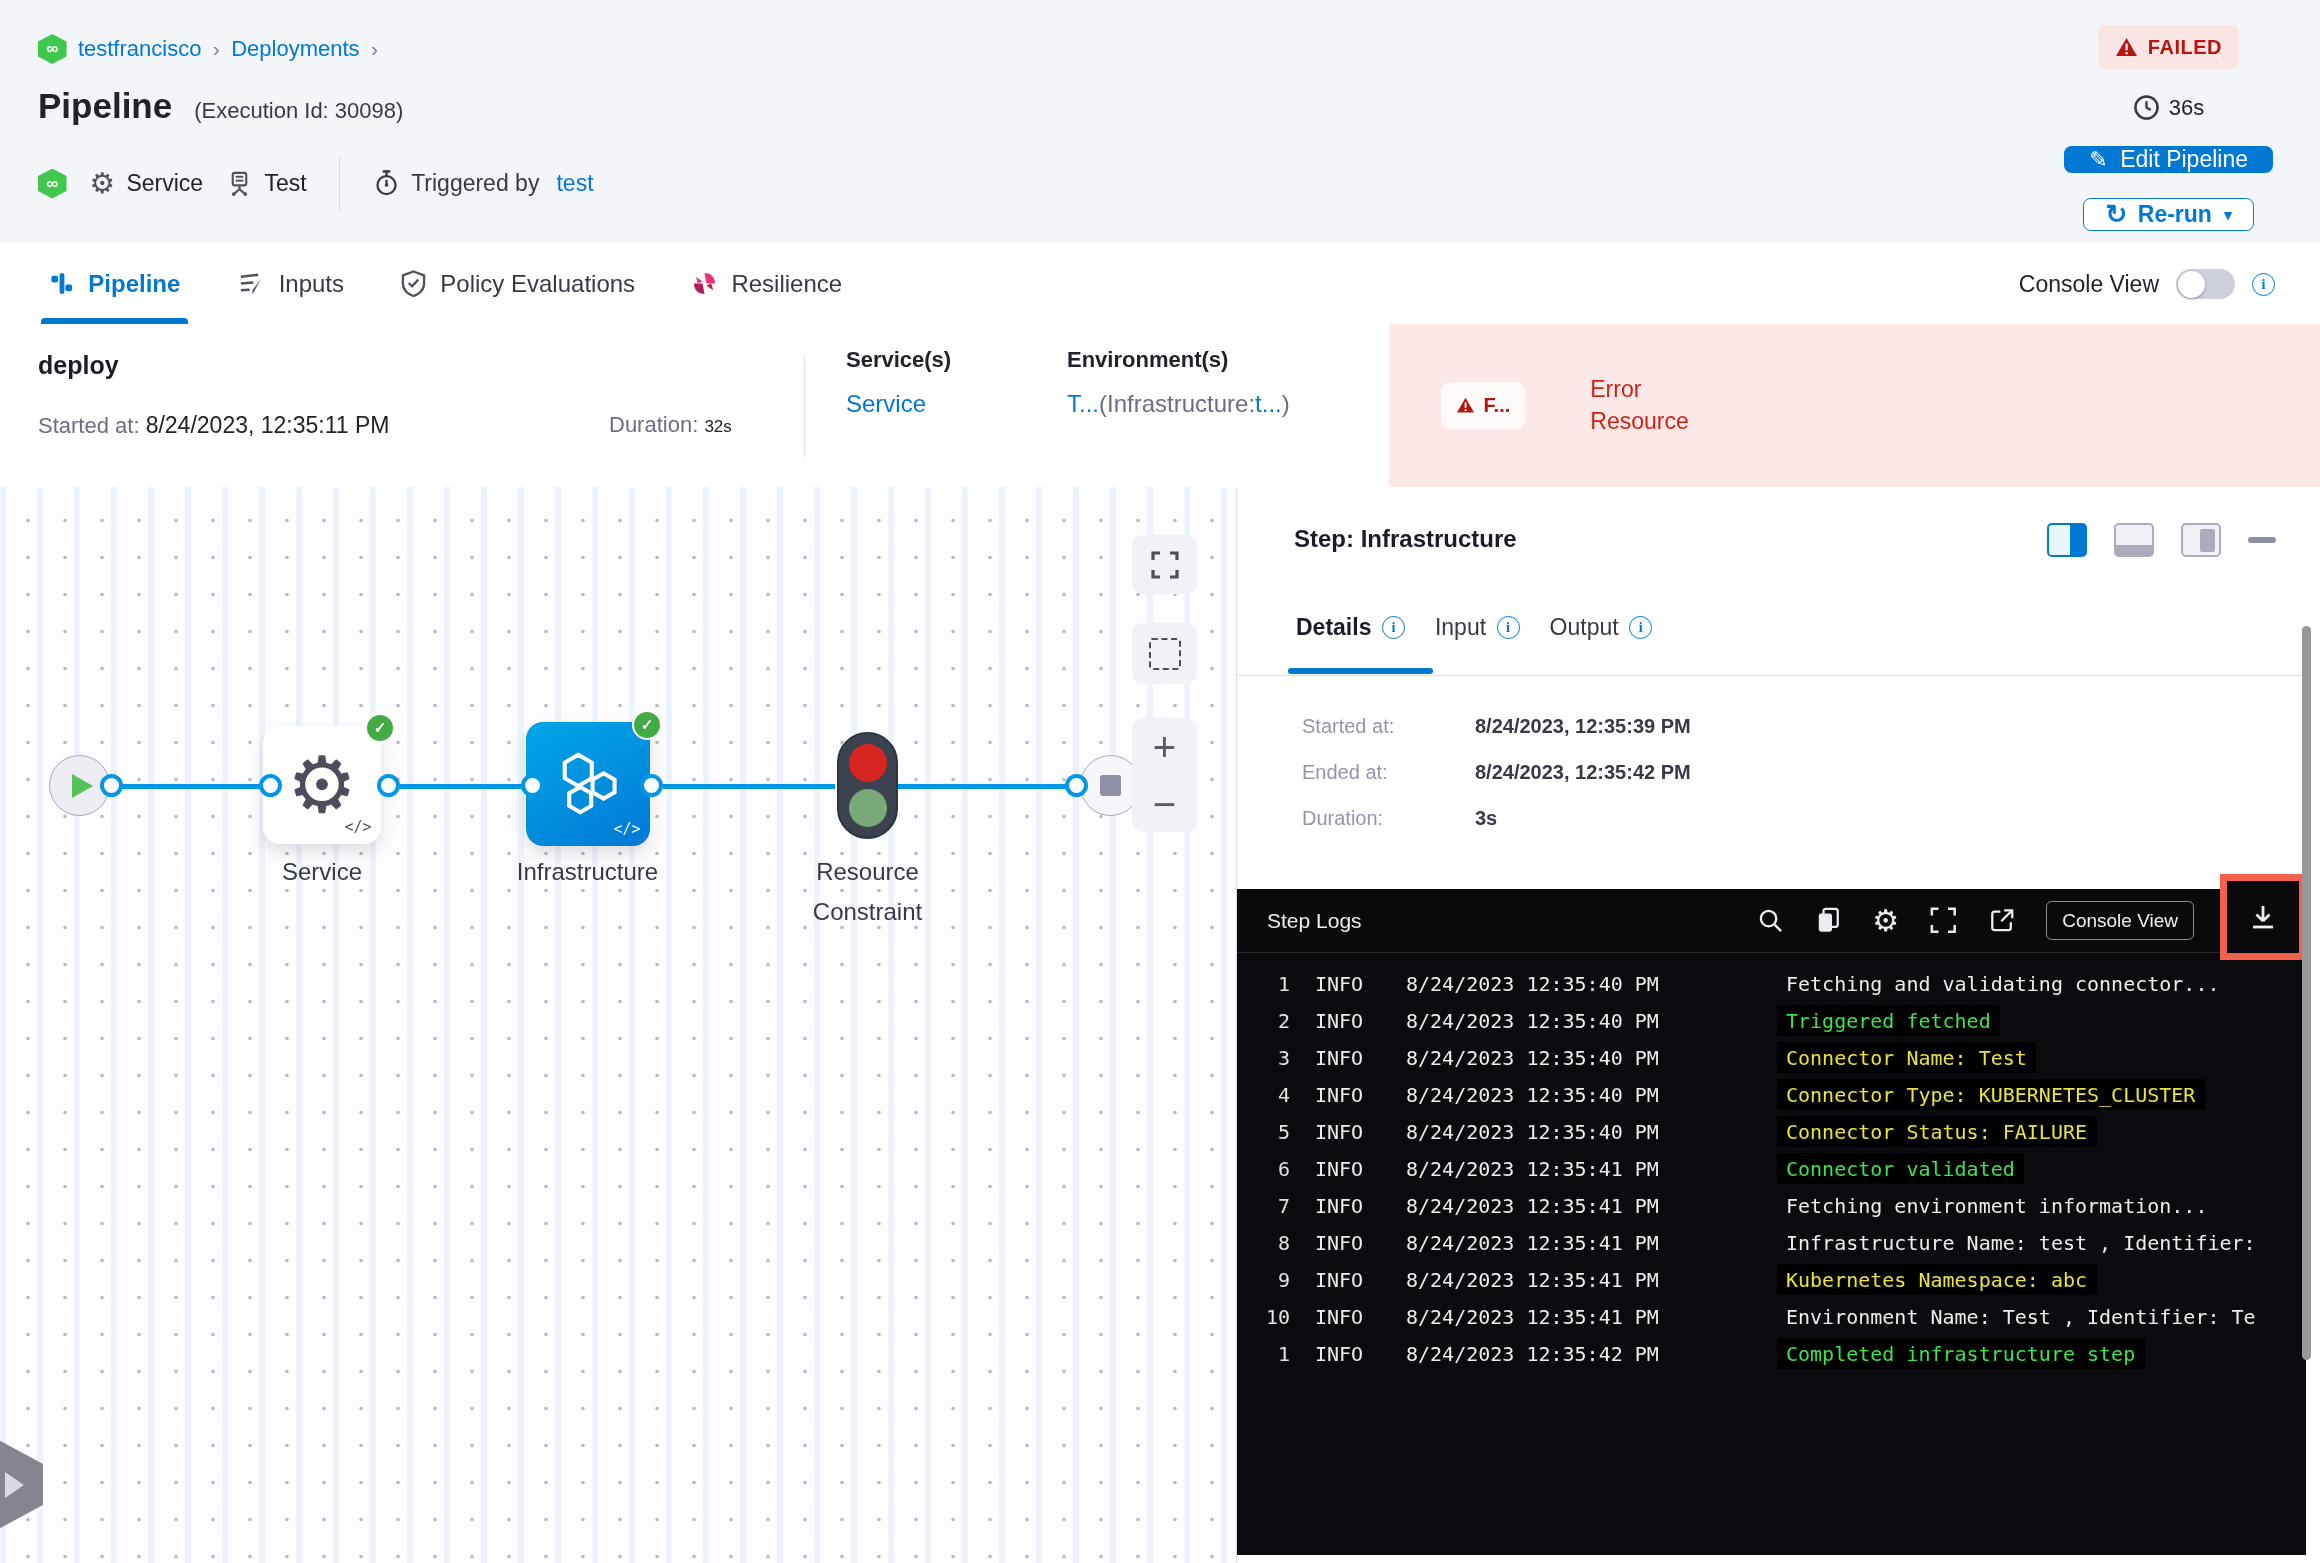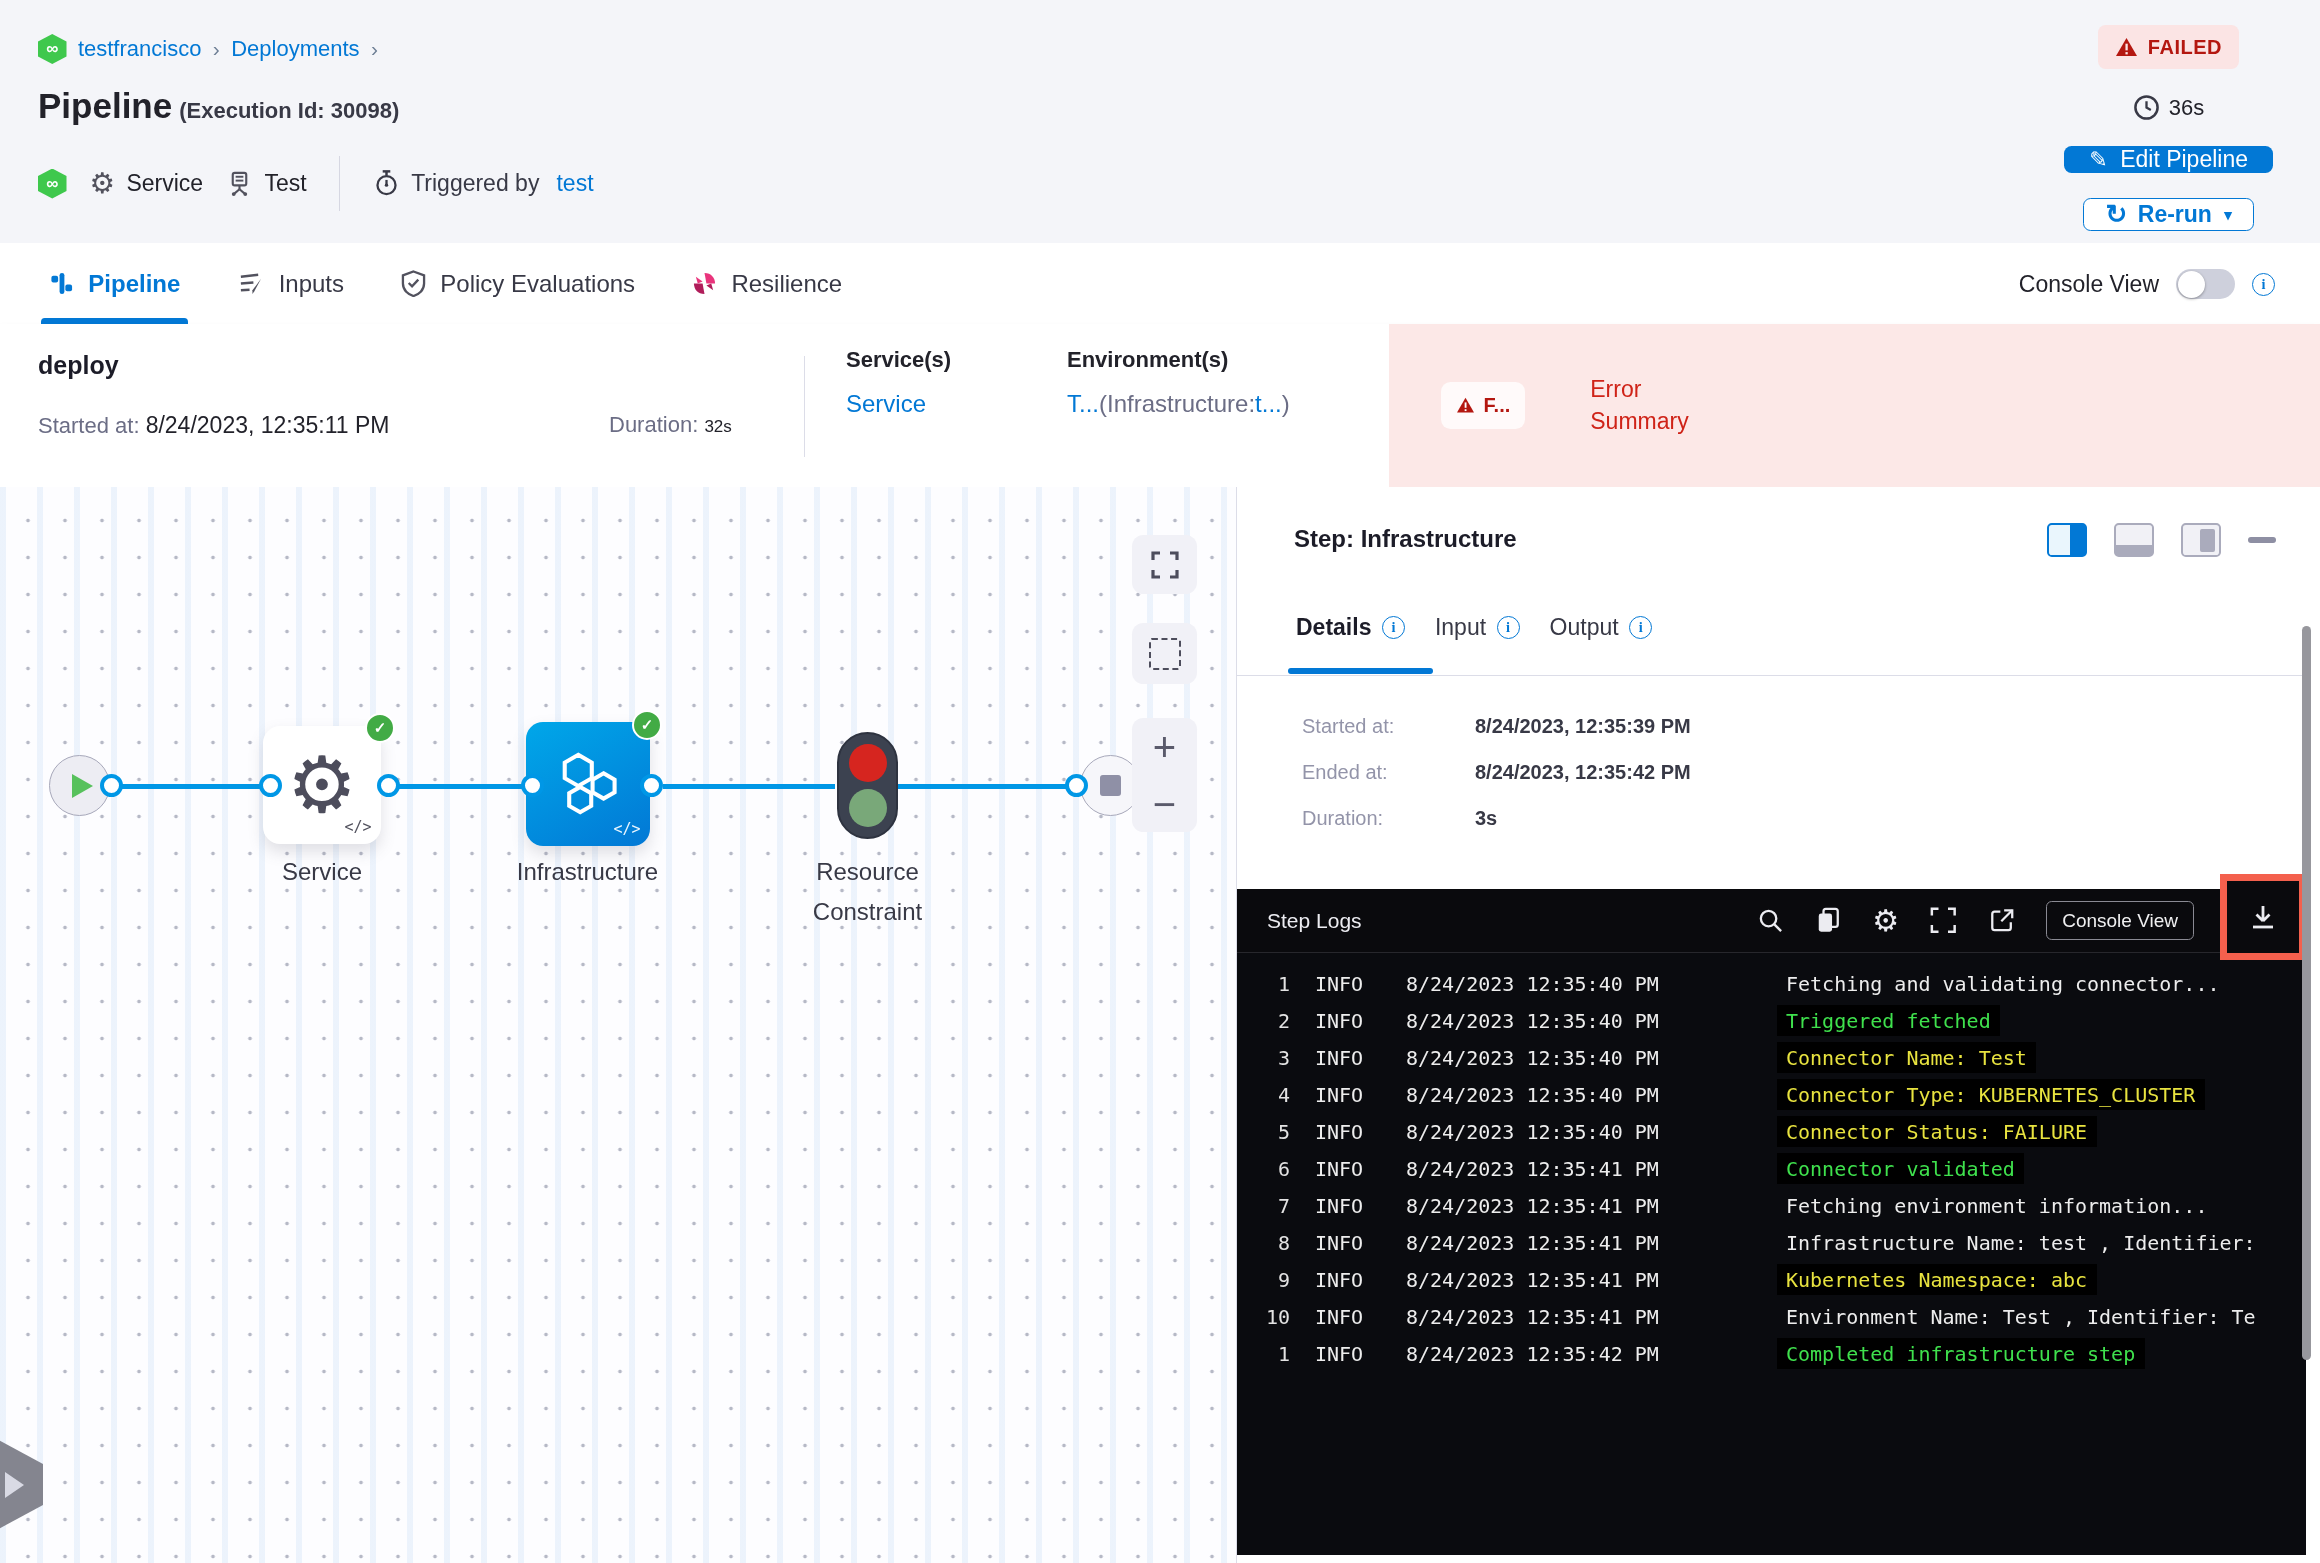--- a/index.html
+++ b/index.html
@@ -5,21 +5,21 @@
   html,body{margin:0;padding:0;}
   .page{position:relative;width:2321px;height:1564px;background:#f4f5f9;overflow:hidden;
         font-family:"Liberation Sans",sans-serif;color:#1c1c28;}
   
   .breadcrumb{position:absolute;left:38px;top:34px;display:flex;align-items:center;gap:11.4px;font-size:22px;}
   .crumb-link{color:#0278d5;cursor:pointer;}
   .crumb-sep{color:#6e7f95;font-size:21px;}
   .logo-hex{width:28.5px;height:30px;background:#3fc84d;clip-path:polygon(50% 0,100% 25%,100% 75%,50% 100%,0 75%,0 25%);
             display:flex;align-items:center;justify-content:center;color:#fff;font-size:17px;font-weight:bold;}
   .page-title{position:absolute;left:38px;top:86px;font-size:35px;font-weight:bold;color:#22222a;}
-  .exec-id{font-size:22px;font-weight:bold;color:#383946;margin-left:7px;}
+  .exec-id{font-size:22px;font-weight:normal;color:#383946;margin-left:22px;}
   .meta-row{position:absolute;left:38px;top:158px;height:51px;display:flex;align-items:center;gap:23px;font-size:23px;color:#22222a;}
   .meta-item{display:flex;align-items:center;gap:11.4px;}
   .meta-div{width:1px;height:55px;background:#d6d7e2;margin:0 9.5px;}
   .glyph-gear{font-size:28.5px;color:#52525e;line-height:1;}
   .trig-label{color:#383946;}
   .trig-link{color:#0278d5;margin-left:5.7px;}
   .header-actions{position:absolute;right:48px;top:25px;height:55px;display:flex;align-items:center;gap:25px;flex-direction:column;}
   .failed-badge{display:flex;align-items:center;gap:9.5px;background:#fbe4e4;border-radius:7.6px;padding:10.5px 17px;
                 color:#b41710;font-weight:bold;font-size:20px;letter-spacing:0.5px;}
   .duration-chip{display:flex;gap:8.6px;align-items:center;font-size:22px;color:#22222a;}
@@ -291,21 +291,21 @@
     </div>
     <div class="error-panel">
       <span class="fail-chip">
         <svg width="19" height="17" viewBox="0 0 24 22">
             <path d="M12 1 L23 20 H1 Z" fill="#b41710"></path>
             <rect x="10.9" y="7" width="2.4" height="7" fill="#fff"></rect>
             <rect x="10.9" y="15.8" width="2.4" height="2.4" fill="#fff"></rect>
           </svg>
         <span>F...</span>
       </span>
-      <span class="error-label">Error Summary</span>
+      <span class="error-label">Error Resource</span>
     </div>
   </div>
 
   <div class="canvas">
     <div class="edge" style="left:111px;width:155px;"></div>
     <div class="edge" style="left:388px;width:141px;"></div>
     <div class="edge" style="left:663px;width:172px;"></div>
     <div class="edge" style="left:898px;width:179px;"></div>
 
     <div class="start-node">

